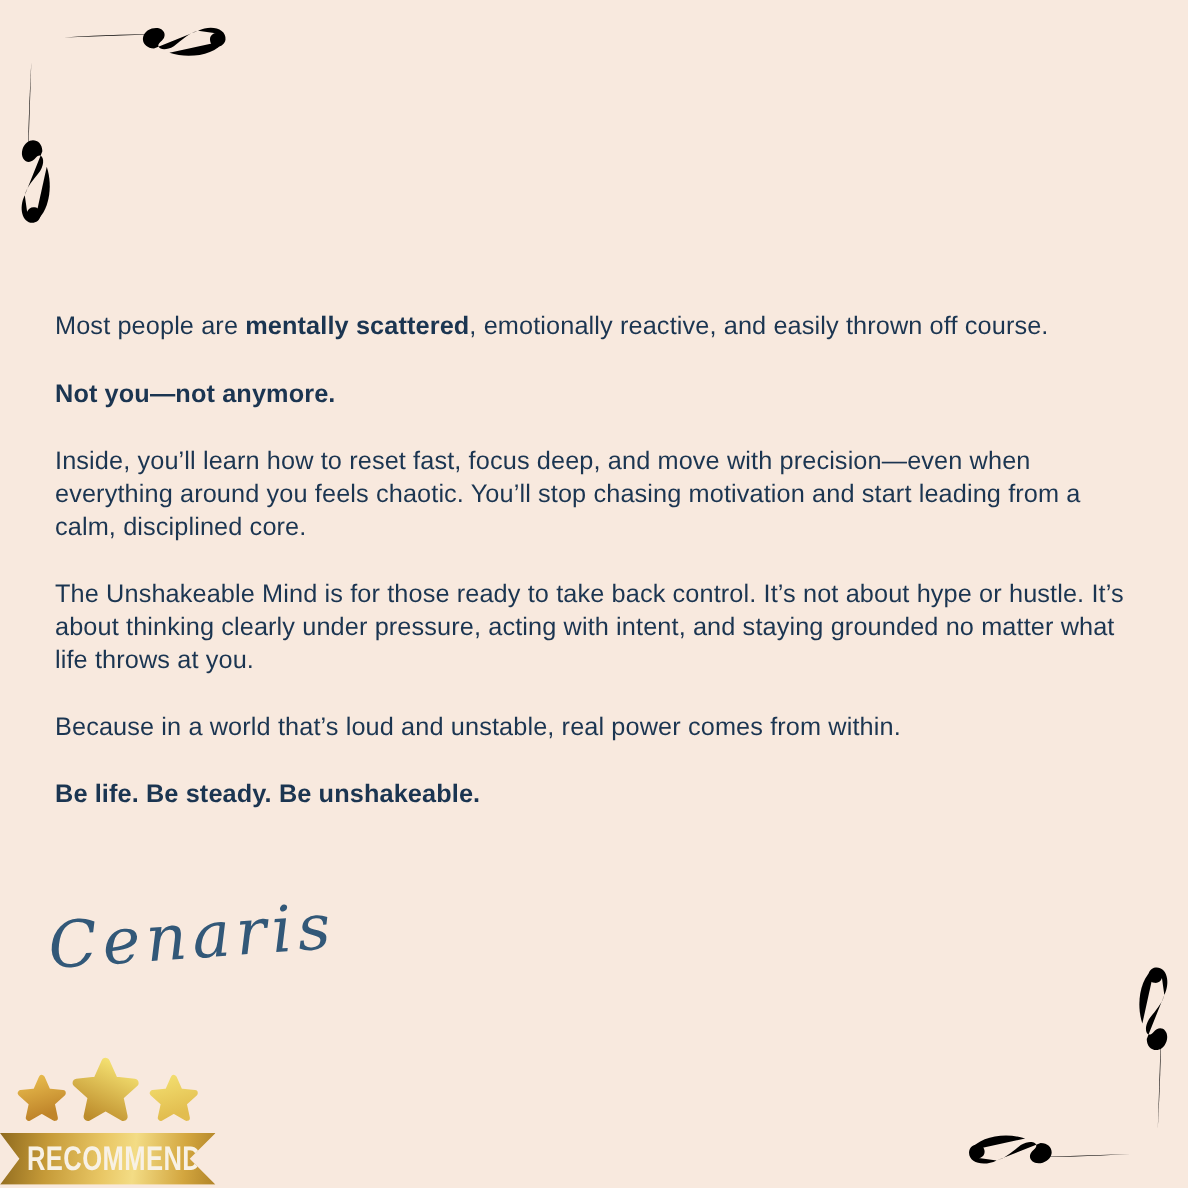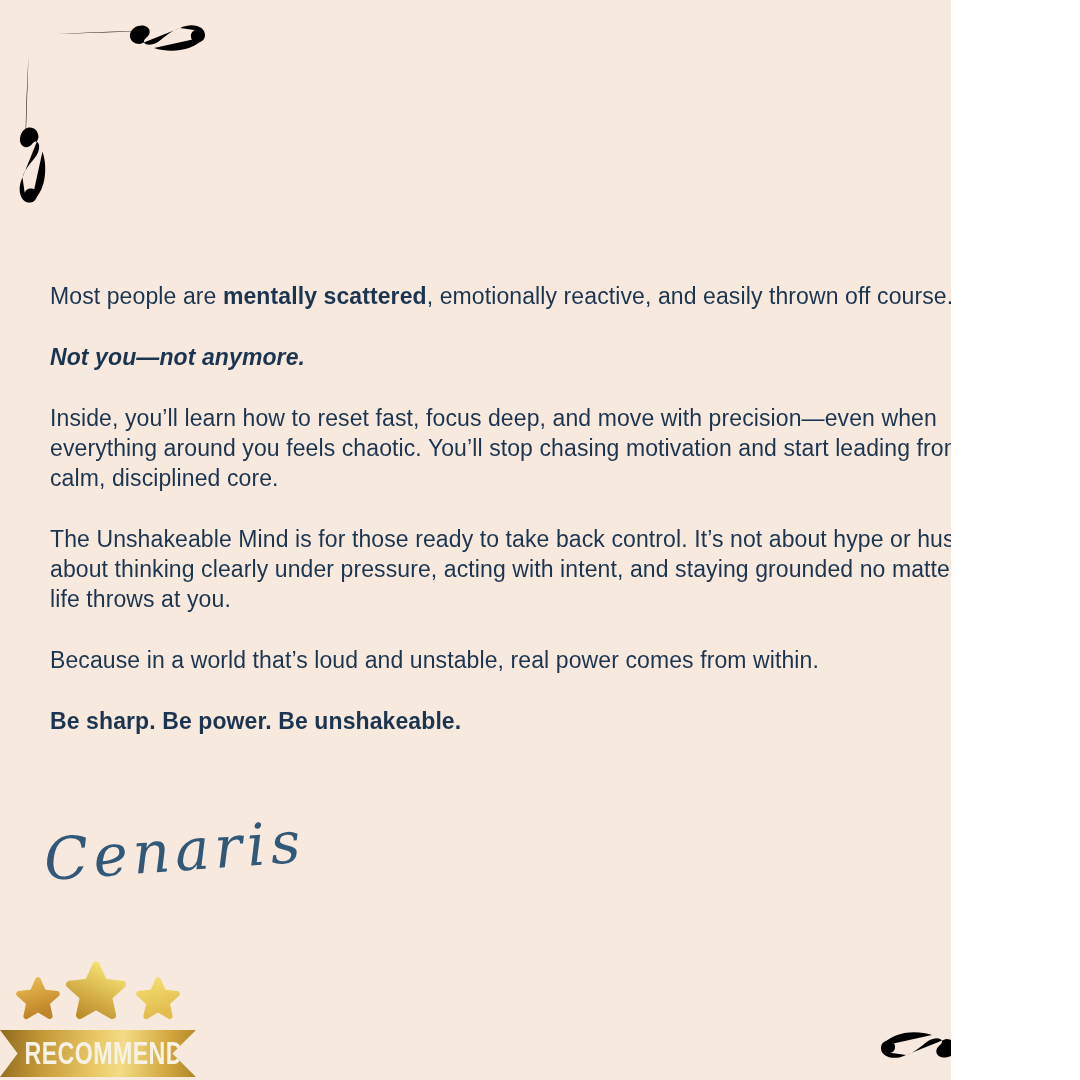--- a/index.html
+++ b/index.html
@@ -7,35 +7,35 @@
     --navy:#1b3551;
     --teal:#5ecdd5;
     --sig:#325878;
     --ribbon-ink:#f8f1e5;
   }
   *{box-sizing:border-box;}
   html,body{margin:0;padding:0;}
   body{font-family:"Liberation Sans",sans-serif;}
   .canvas{
     position:relative;
-    width:951px;height:1080px;
+    width:1080px;height:1080px;
     background:var(--bg);
     overflow:hidden;
   }
 
   
   .body-copy{
     position:absolute;left:50px;top:281px;width:985px;
     color:var(--navy);
     font-size:23px;line-height:30px;
     letter-spacing:0.1px;
   }
   .body-copy p{margin:0 0 31px 0;}
   .body-copy strong{font-weight:bold;}
-  .body-copy .it{font-style:italic;}
+  .body-copy .it{}
 
   
   .signature{
     position:absolute;left:44px;top:826px;
     font-family:"DejaVu Serif",serif;
     font-style:italic;
     font-size:58px;
     letter-spacing:5px;
     color:var(--sig);
     transform:rotate(-4deg);
@@ -107,21 +107,21 @@
         <use href="#flourish"></use>
       </svg>
   </div>
 
   <div class="body-copy" id="body-copy">
       <p><span>Most people are </span><strong>mentally scattered</strong><span>, emotionally reactive, and easily thrown off course.</span></p>
       <p><strong class="it">Not you—not anymore.</strong></p>
       <p><span>Inside, you’ll learn how to reset fast, focus deep, and move with precision—even when everything around you feels chaotic. You’ll stop chasing motivation and start leading from a calm, disciplined core.</span></p>
       <p><span>The Unshakeable Mind is for those ready to take back control. It’s not about hype or hustle. It’s about thinking clearly under pressure, acting with intent, and staying grounded no matter what life throws at you.</span></p>
       <p><span>Because in a world that’s loud and unstable, real power comes from within.</span></p>
-      <p><strong>Be sharp. Be power. Be unshakeable.</strong></p>
+      <p><strong>Be life. Be steady. Be unshakeable.</strong></p>
     </div>
 
   <div class="signature">Cenaris</div>
 
   <div class="stars" id="stars">
       <svg viewBox="0 0 200 75">
         <defs>
           <linearGradient id="sg0" x1="0" y1="0" x2="0.3" y2="1">
       <stop offset="0" stop-color="#e9bd4e"></stop>
             <stop offset="1" stop-color="#c0852a"></stop>

